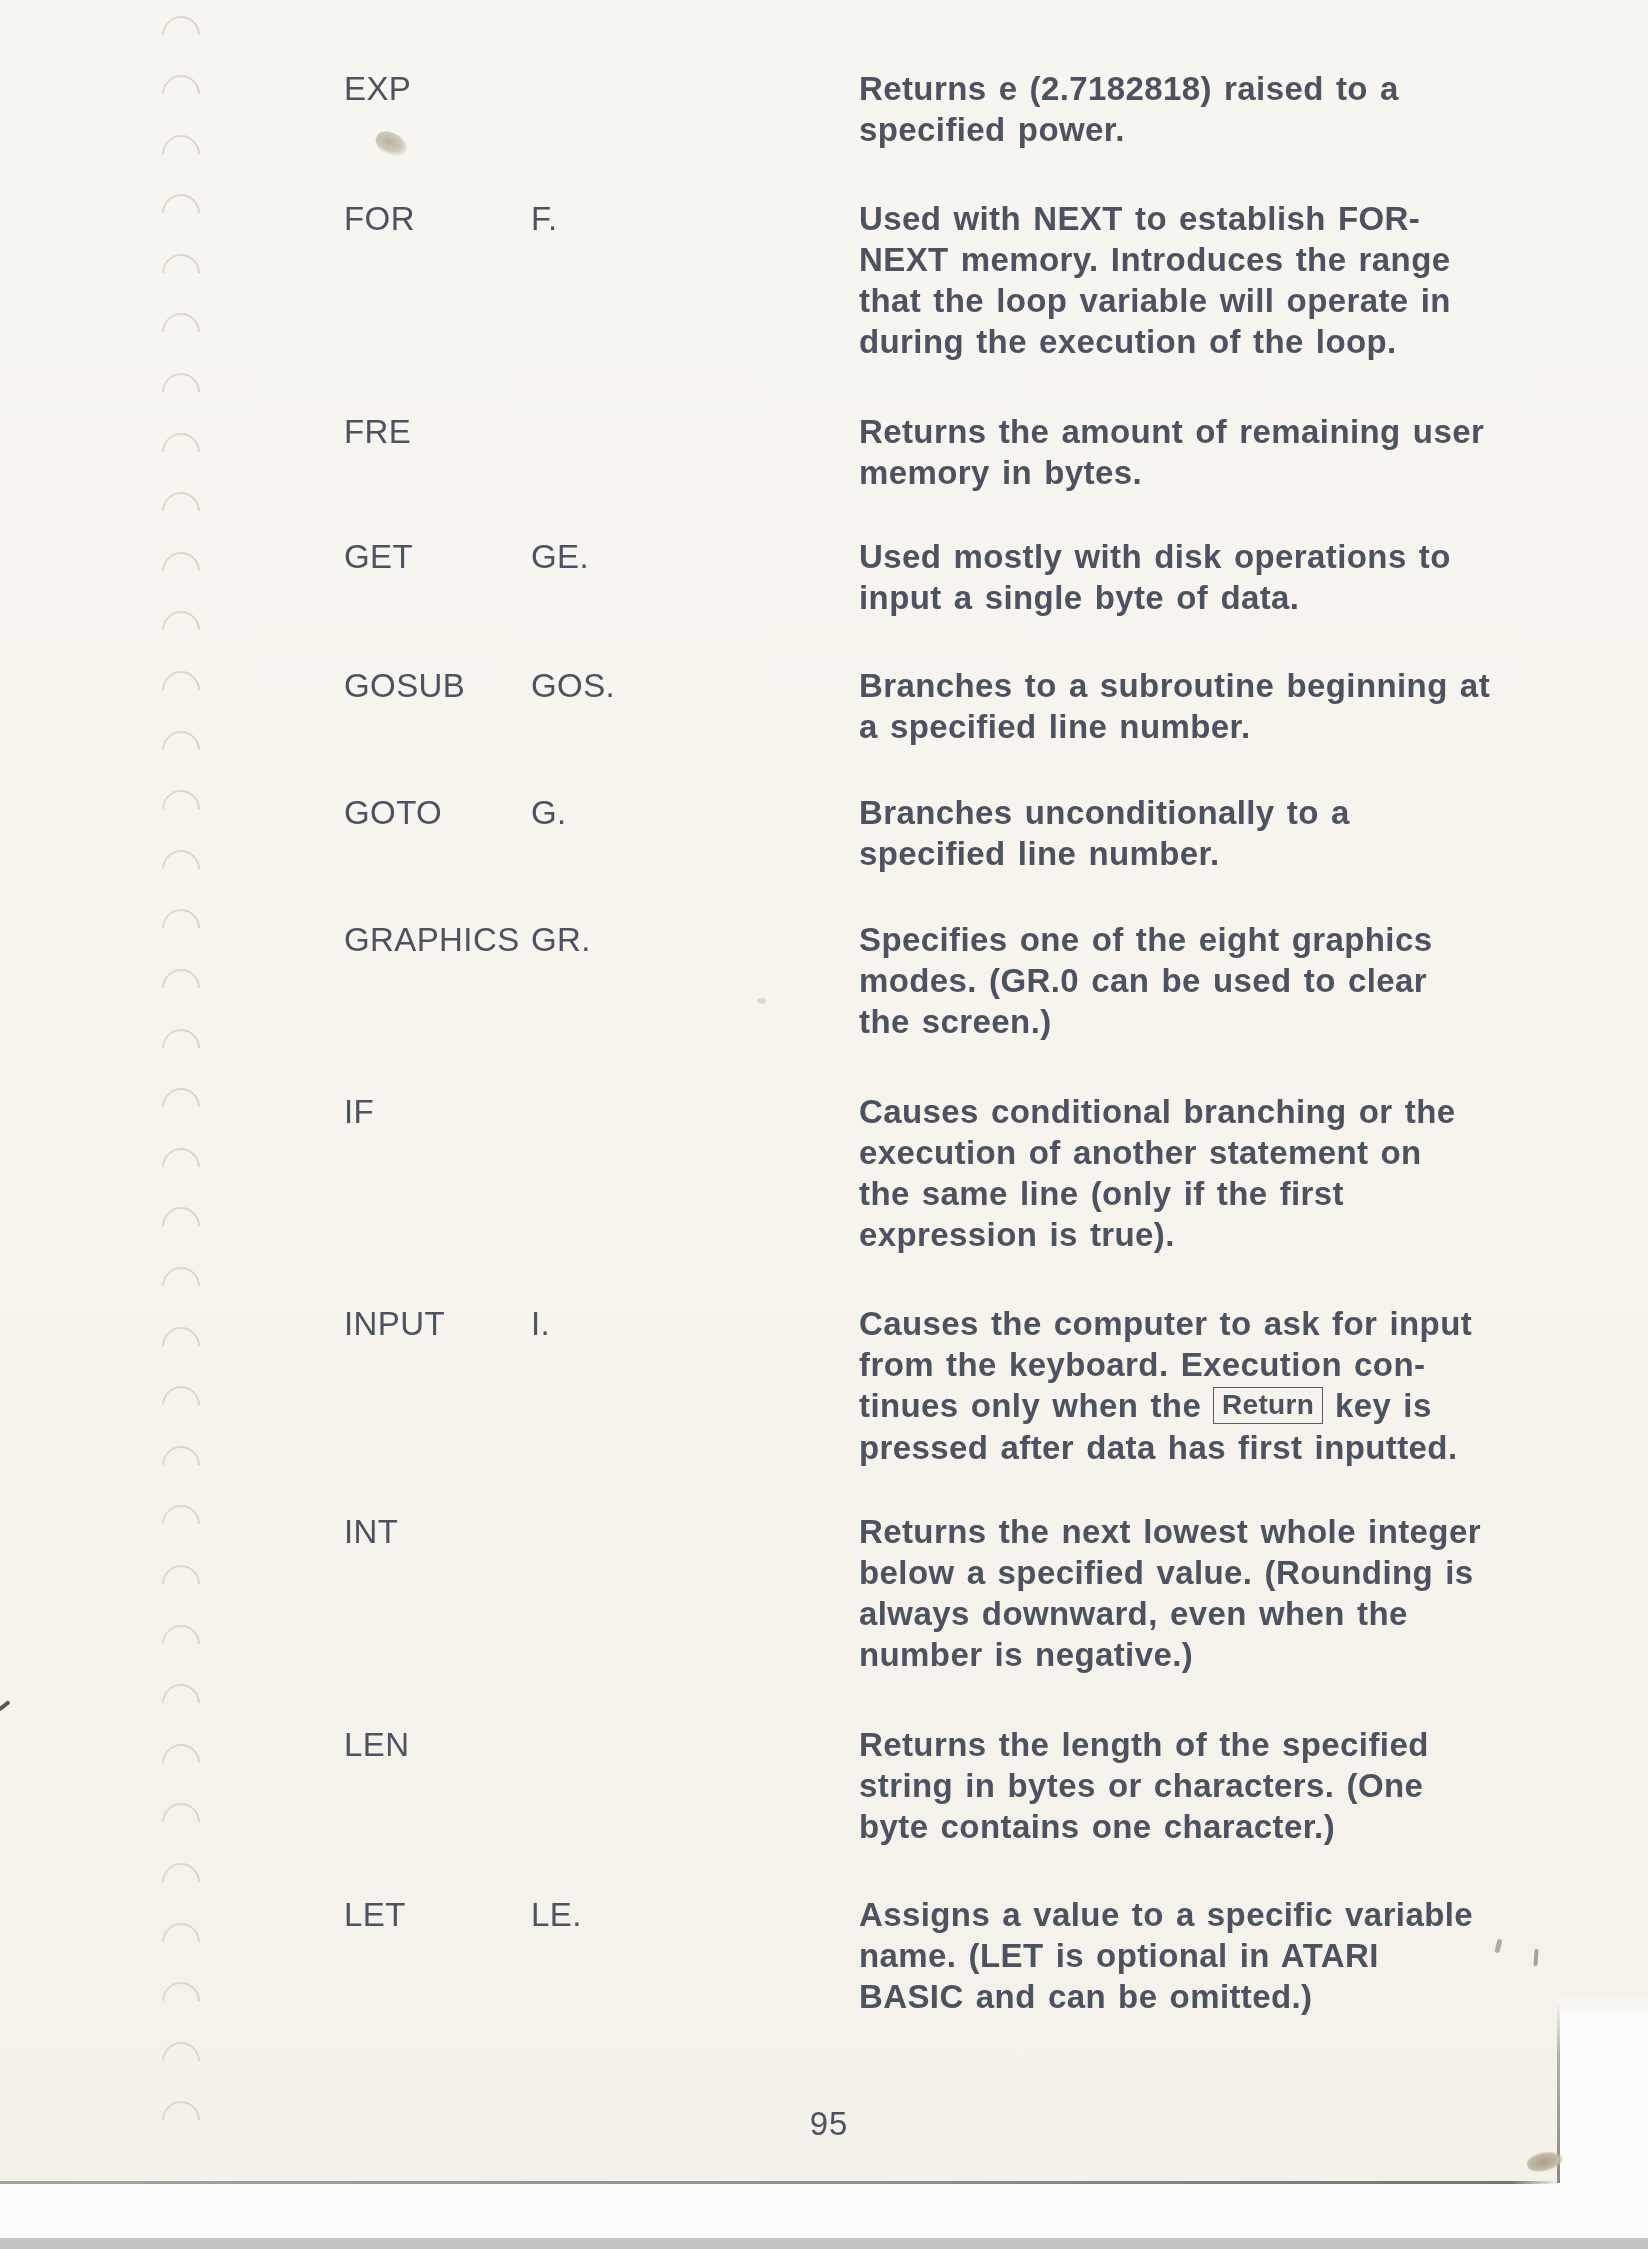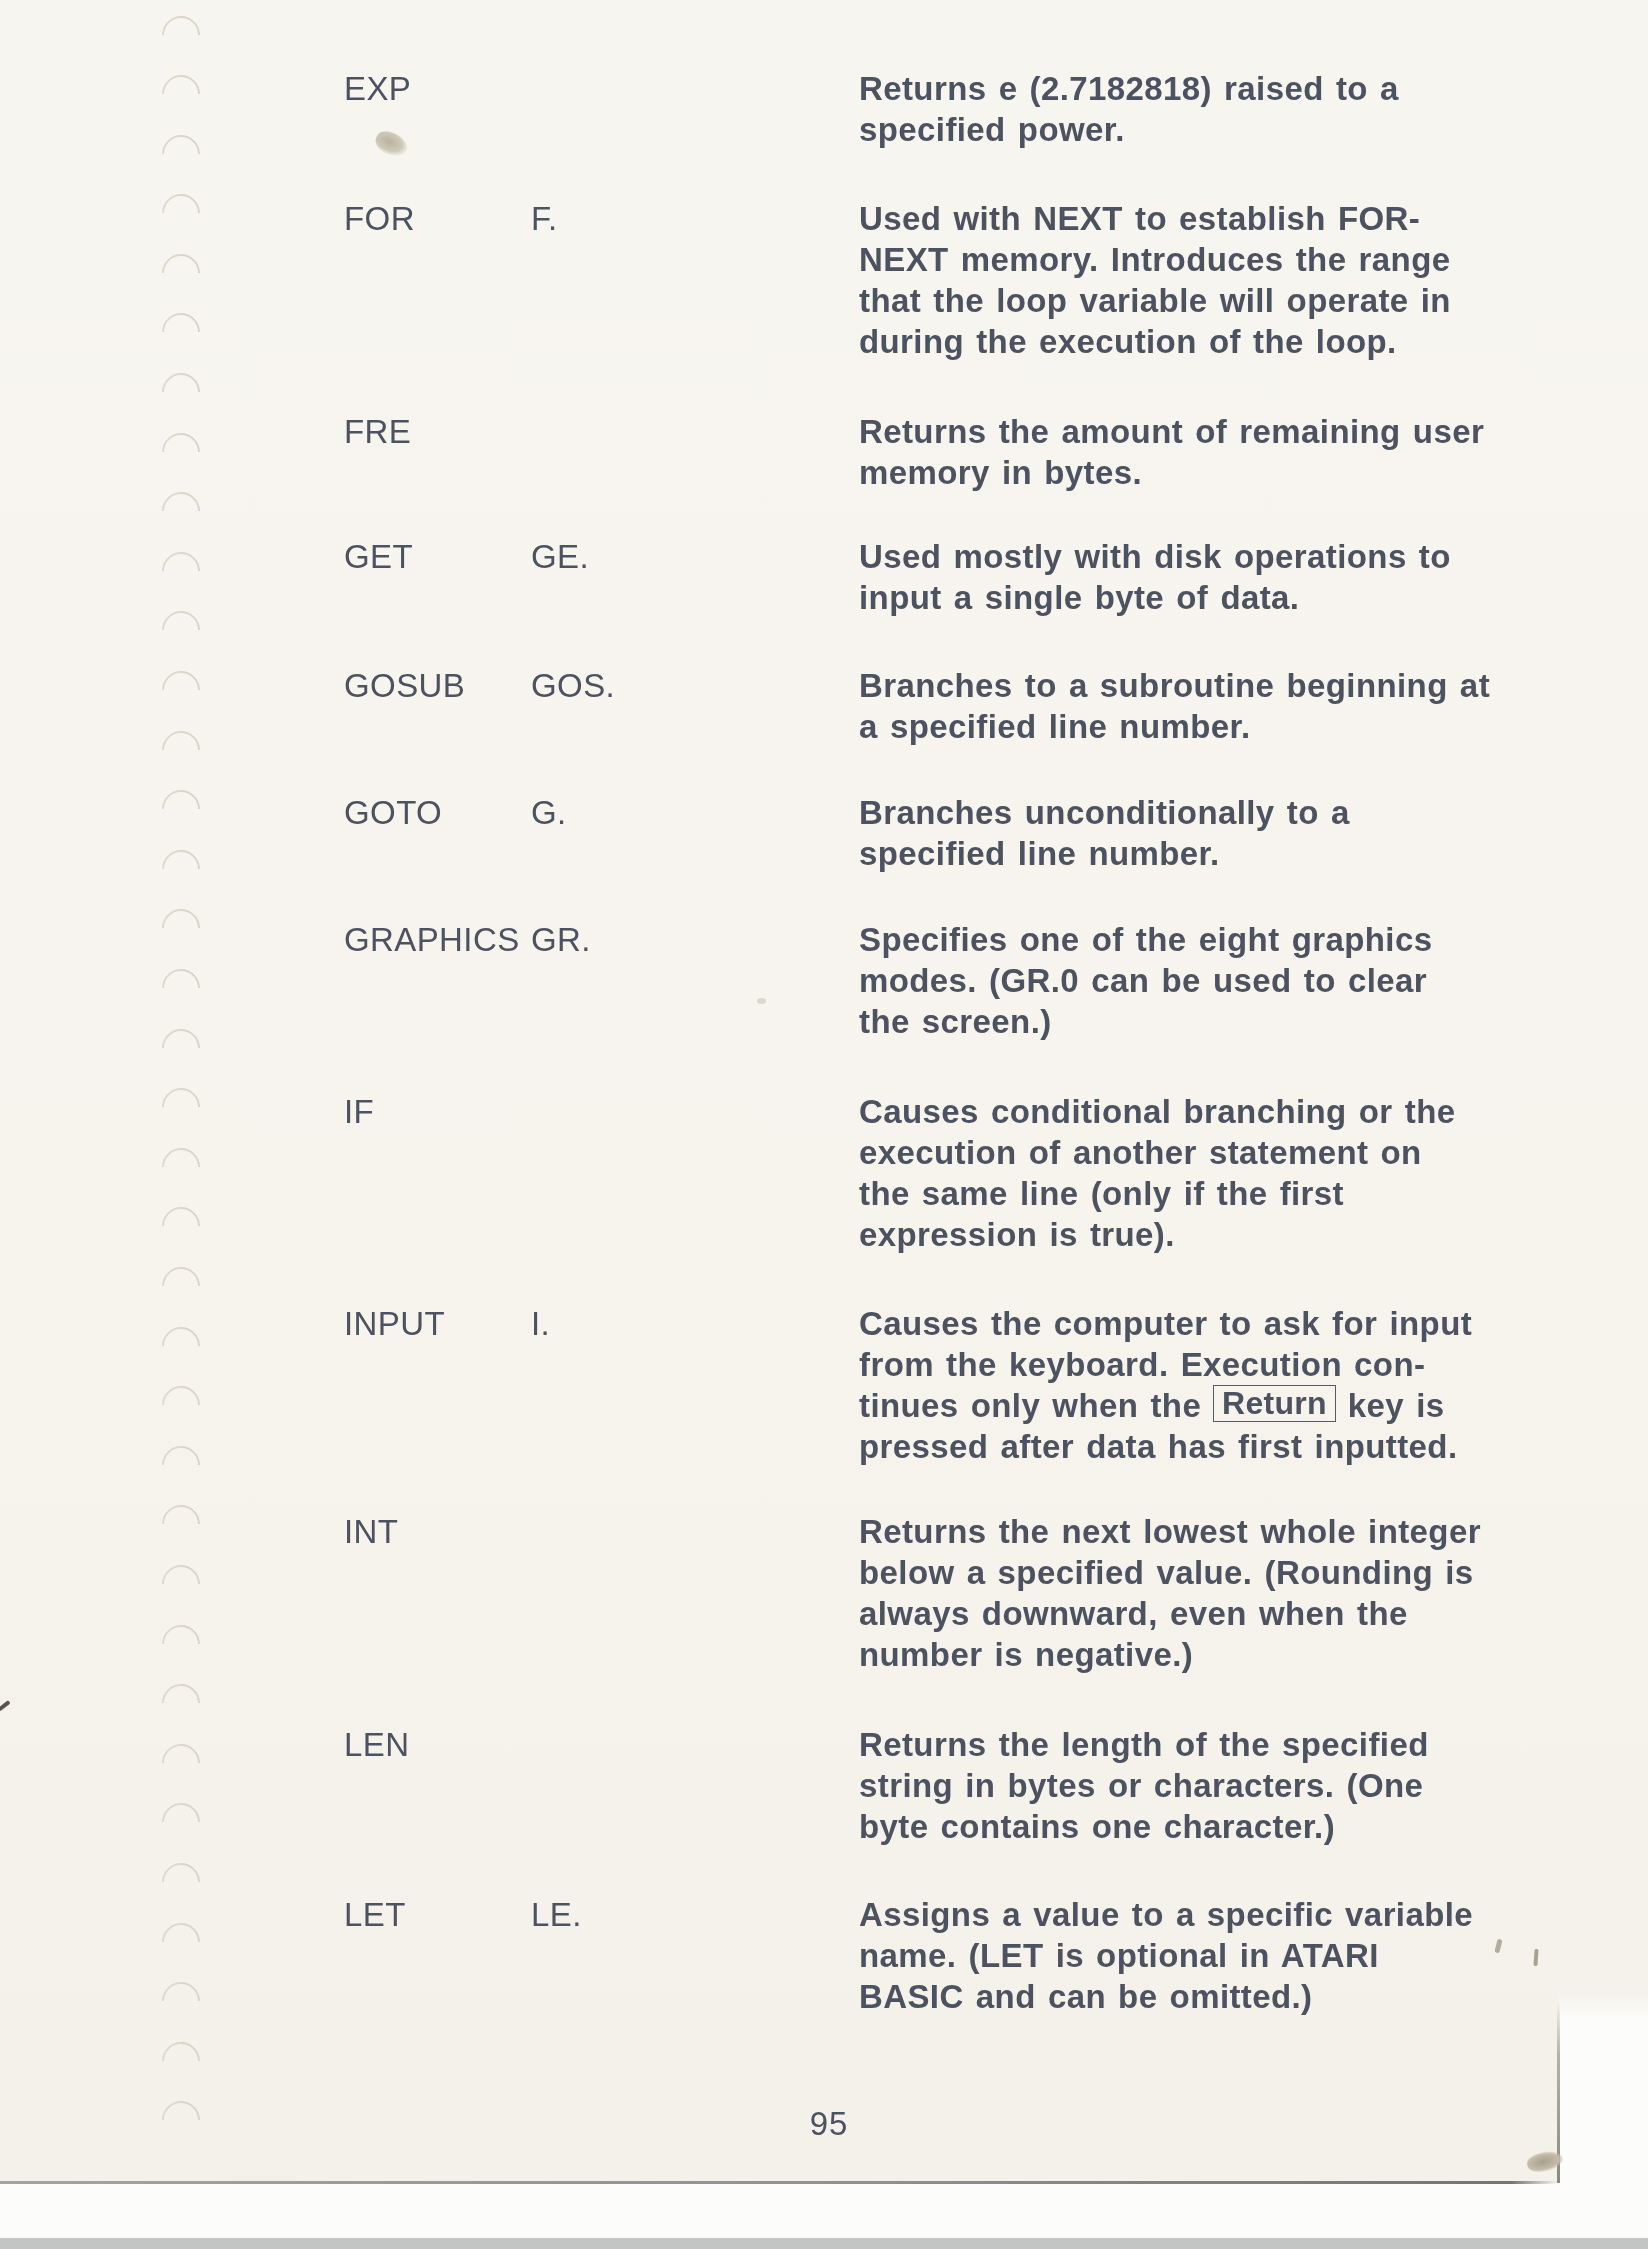--- a/index.html
+++ b/index.html
@@ -27,21 +27,21 @@
   }
   .row{position:absolute;left:0;width:1649px;line-height:41px;font-size:33px;letter-spacing:0.4px;word-spacing:2.6px;}
   .cell{position:absolute;top:0;white-space:pre;}
   .kw{left:316px;margin-left:28px;}
   .ab{left:531px;}
   .desc{left:859px;width:653px;font-weight:bold;}
   .keybox{
     display:inline-block;
     border:1.7px solid #565b66;
     padding:0 7.7px 0.9px 7.7px;
-    font-size:32px;
+    font-size:28px;
     line-height:34px;
     position:relative;top:-2.6px;
     letter-spacing:0.3px;
   }
   .pagenum{
     position:absolute;left:773px;top:2103px;width:112px;
     text-align:center;font-size:33px;line-height:41px;letter-spacing:0.9px;
   }
   
   .below{

